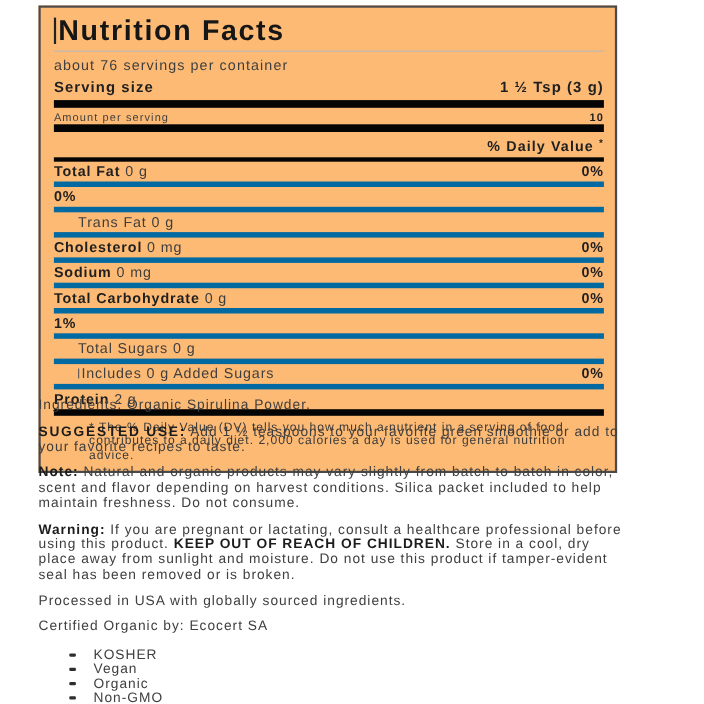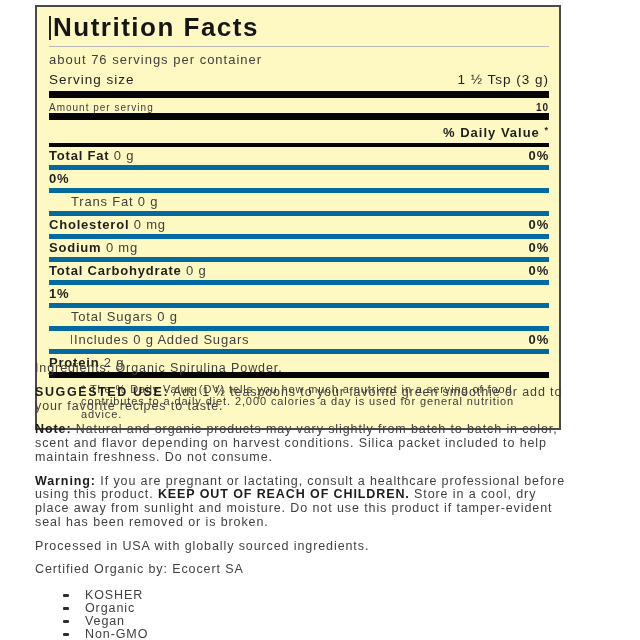--- a/index.html
+++ b/index.html
@@ -9,36 +9,36 @@
     background: #ffffff;
     font-family: "Liberation Sans", sans-serif;
     color: #3f3f3f;
   }
   .page { position: relative; width: 640px; height: 640px; overflow: hidden; }
 
   
   .nf-box {
     position: absolute; left: 35px; top: 5px; width: 526px;
     border: 2px solid #4a4a4a;
-    background: #fef9c3;
+    background: #fdba74;
     padding: 5px 10px 4px 12px;
   }
   .nf-title-row {
     display: flex; align-items: center;
     border-bottom: 1px solid #b8b8b8;
     padding-bottom: 3px;
   }
   .cursor-bar { width: 2px; height: 24px; background: #222; margin-right: 2px; }
   .nf-title {
     font-size: 26px; font-weight: bold; color: #161616; letter-spacing: 1.5px;
   }
   .nf-servings { font-size: 13px; letter-spacing: 1px; padding: 5px 0 3px; }
   .nf-serving-row {
     display: flex; justify-content: space-between;
-    font-size: 13.5px; font-weight: normal; color: #1f1f1f; letter-spacing: 1px;
+    font-size: 13.5px; font-weight: bold; color: #1f1f1f; letter-spacing: 1px;
     padding: 2px 0 4px;
     align-items: flex-end;
   }
   .bar-thick { height: 7px; background: #050505; }
   .bar-mid   { height: 4px; background: #050505; }
   .bar-end   { height: 6px; background: #050505; }
   .nf-amount-row {
     display: flex; justify-content: space-between;
     font-size: 10px; letter-spacing: 1px; padding-top: 4px;
   }
@@ -168,20 +168,20 @@
     <p><span class="b-lead">Note:</span><span> Natural and organic products may vary slightly from batch to batch in color, scent and flavor depending on harvest conditions. Silica packet included to help maintain freshness. Do not consume.</span></p>
 
     <p><span class="b-lead">Warning:</span><span> If you are pregnant or lactating, consult a healthcare professional before using this product. </span><span class="b-lead">KEEP OUT OF REACH OF CHILDREN.</span><span> Store in a cool, dry place away from sunlight and moisture. Do not use this product if tamper-evident seal has been removed or is broken.</span></p>
 
     <p>Processed in USA with globally sourced ingredients.</p>
 
     <p>Certified Organic by: Ecocert SA</p>
 
     <ul class="features">
       <li><span class="bullet"></span><span>KOSHER</span></li>
+      <li><span class="bullet"></span><span>Vegan</span></li>
       <li><span class="bullet"></span><span>Organic</span></li>
-      <li><span class="bullet"></span><span>Vegan</span></li>
       <li><span class="bullet"></span><span>Non-GMO</span></li>
 
     </ul>
   </div>
 
 </div>
 
 </body></html>

